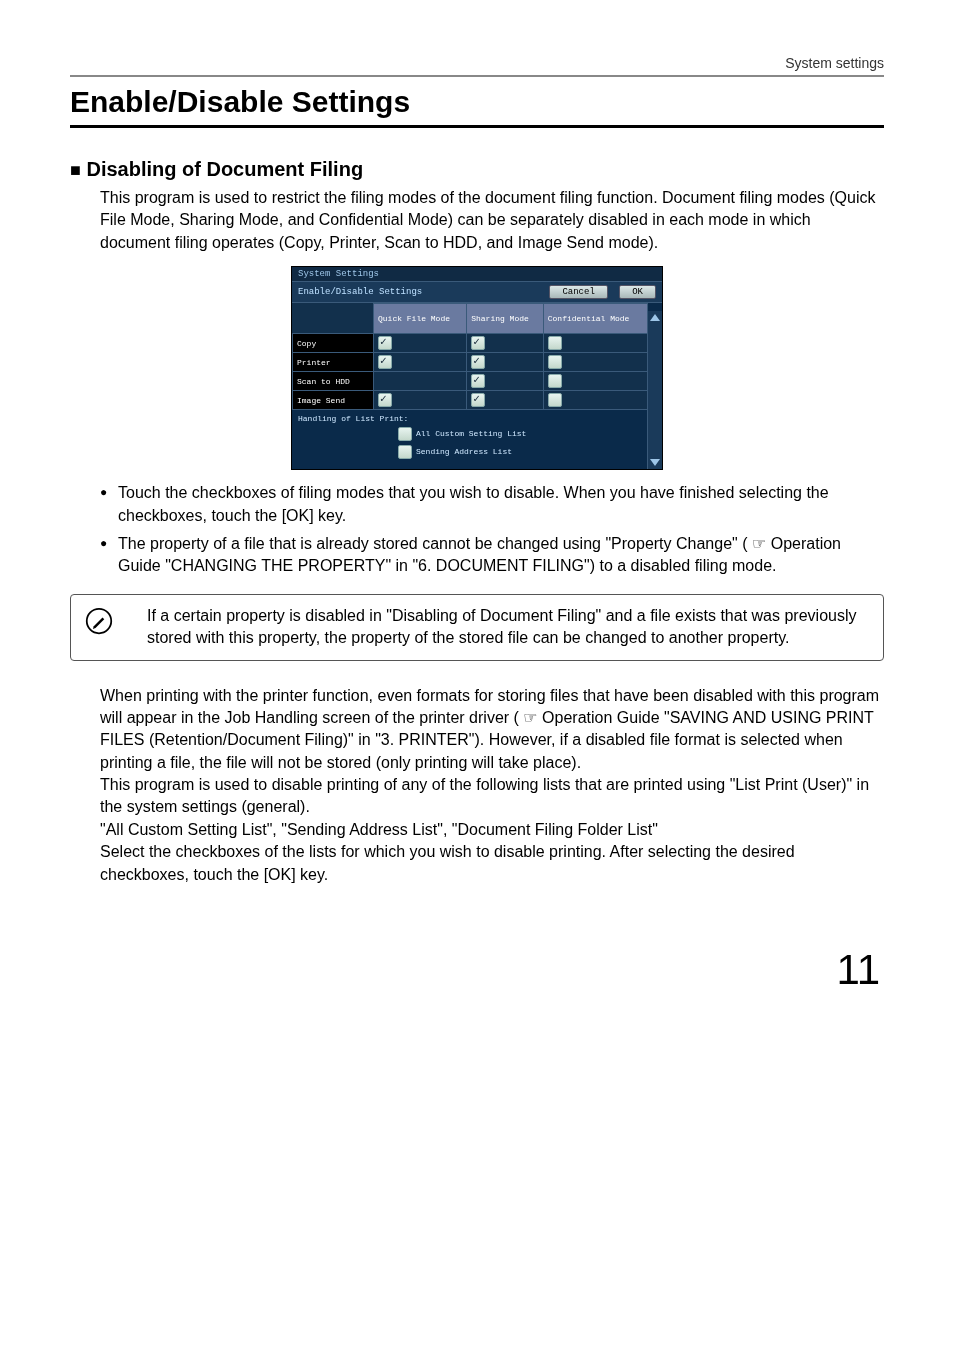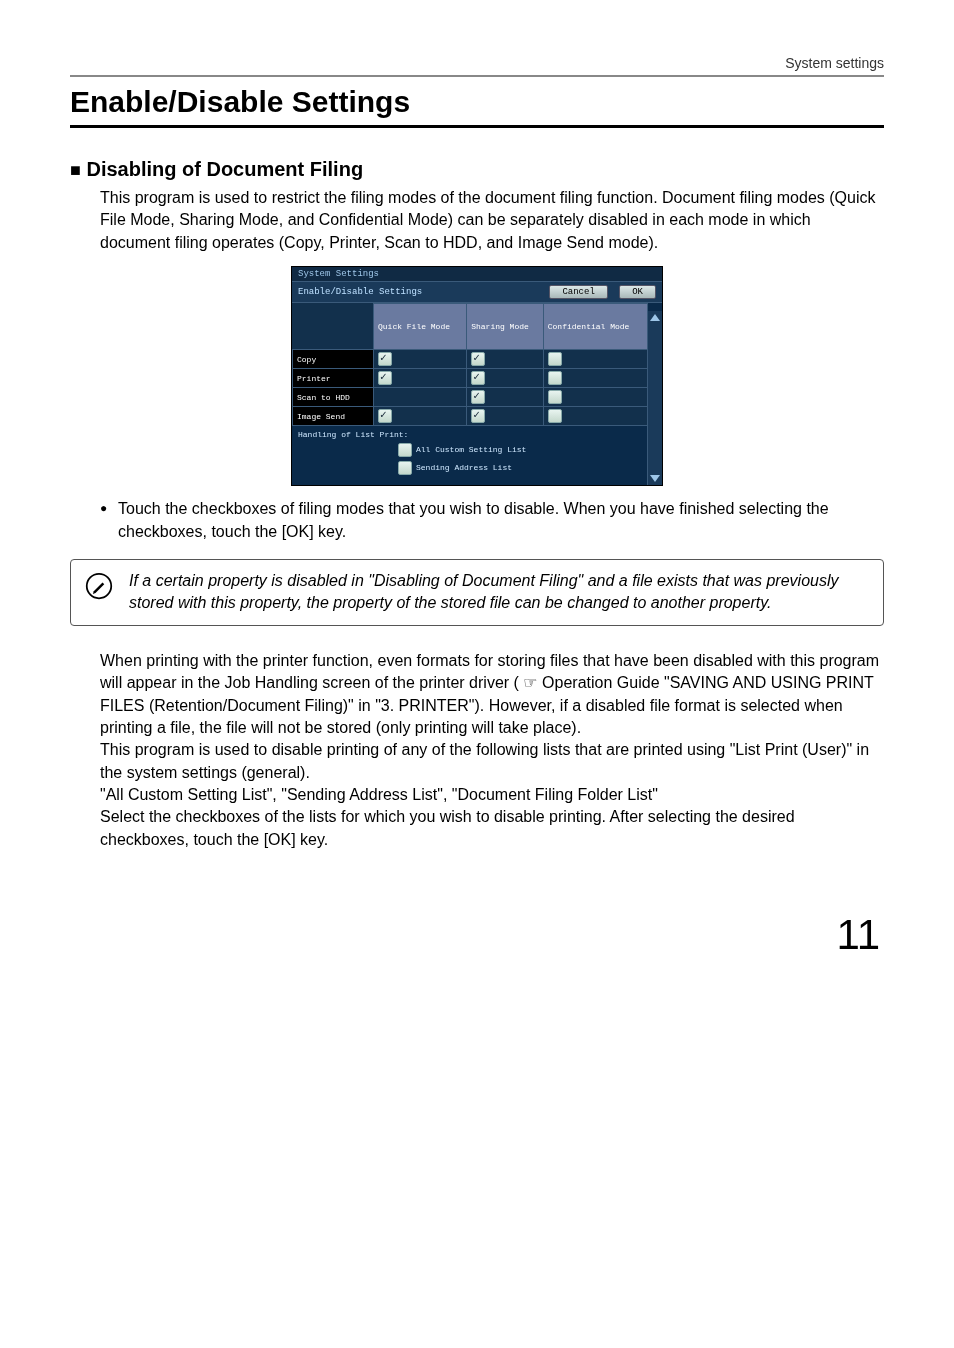--- a/index.html
+++ b/index.html
@@ -106,21 +106,21 @@
   .ui-table {
     width: 100%;
     border-collapse: collapse;
     background: #12304c;
   }
   .ui-table th {
     background: #6a7aa0;
     color: #fff;
     font-weight: normal;
     font-size: 8px;
-    padding: 18px 4px;
+    padding: 10px 4px;
     border: 1px solid #3a5a7a;
     text-align: left;
   }
   .ui-table td {
     border: 1px solid #3a5a7a;
     padding: 2px 4px;
     font-size: 8px;
     height: 14px;
   }
   .ui-table td.rowh {
@@ -170,25 +170,24 @@
     display:block;
     margin: 4px 0 0 100px;
   }
   .ui-list-print .opt .chk { margin-right:4px; }
 
   
   .note-box {
     border: 1px solid #555;
     border-radius: 4px;
     margin: 16px 0 24px 0;
-    padding: 10px 14px 10px 58px;
+    padding: 10px 14px 10px 76px;
     position: relative;
     font-size: 16px;
     line-height: 1.4;
-    font-style: italic;
   }
   .note-icon {
     position: absolute;
     left: 14px;
     top: 12px;
     width: 28px;
     height: 28px;
   }
   .note-icon svg { width:28px; height:28px; }
 
@@ -264,20 +263,21 @@
         <span class="opt"><span class="chk"></span><span>Sending Address List</span></span>
       </div>
     </div>
     <div class="ui-scroll">
       <div class="arrow up"></div>
       <div class="arrow down"></div>
     </div>
   </div>
 
   <div class="bullet-line">Touch the checkboxes of filing modes that you wish to disable. When you have finished selecting the checkboxes, touch the [OK] key.</div>
+  <div class="bullet-line">The property of a file that is already stored cannot be changed using "Property Change" ( ☞ Operation Guide "CHANGING THE PROPERTY" in "6. DOCUMENT FILING") to a disabled filing mode.</div>
 
   <div class="note-box">
     <span class="note-icon">
       <svg viewBox="0 0 32 32">
         <circle cx="16" cy="16" r="14" fill="none" stroke="#000" stroke-width="2"></circle>
         <path d="M10 22 L20 12 L22 14 L12 24 L9 25 Z" fill="#000"></path>
       </svg>
     </span>
     <span>If a certain property is disabled in "Disabling of Document Filing" and a file exists that was previously stored with this property, the property of the stored file can be changed to another property.</span>
   </div>

